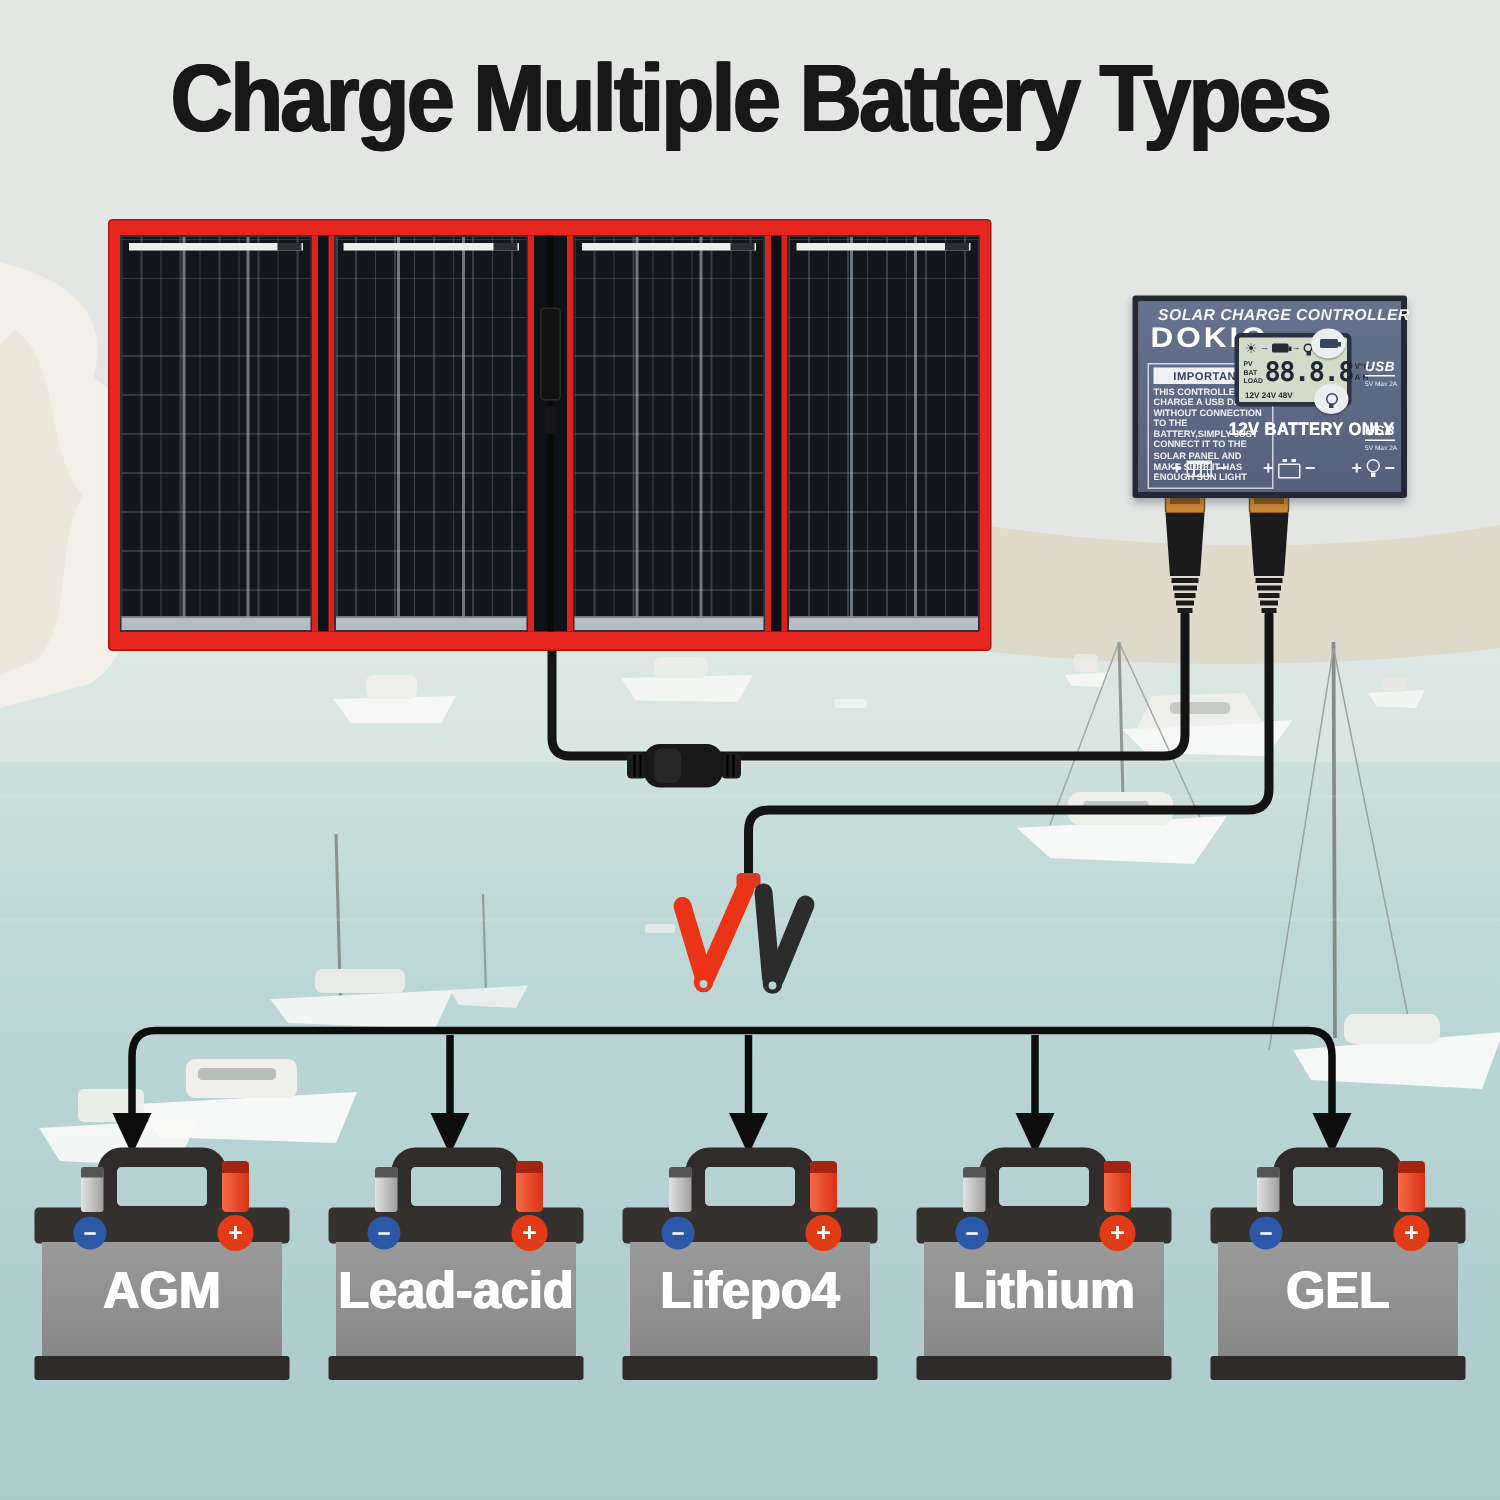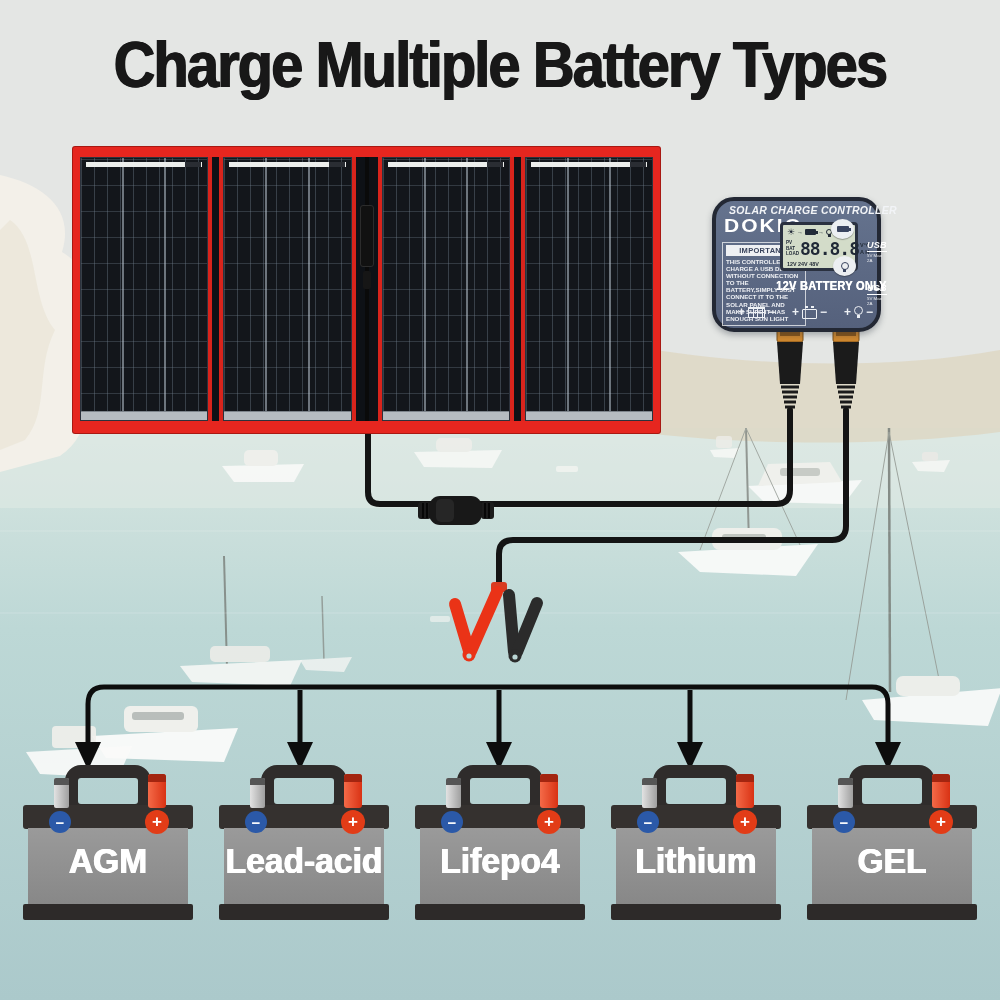--- a/index.html
+++ b/index.html
@@ -25,22 +25,22 @@
   .fold::after{content:"";position:absolute;left:0;right:0;bottom:0;height:8px;background:#b6bcc1;border-top:1px solid #7e858c}
   .strip{position:absolute;top:4px;left:5px;right:5px;height:5px;background:#eceeec}
   .strip-tag{position:absolute;right:1px;top:0;bottom:0;width:16px;background:#2a2d33;display:block}
   .hinge{flex:none;width:15px;background:#0e1116;border-left:4px solid #d8241c;border-right:4px solid #d8241c;position:relative}
   .hinge.wide{width:30px}
   .jwire{position:absolute;left:50%;margin-left:-2px;width:4px;top:0;bottom:0;background:#0a0a0a;display:block}
   .jbox{position:absolute;left:50%;margin-left:-7px;width:14px;top:48px;height:62px;background:#111;border:1px solid #2c2c2c;border-radius:3px;display:block}
   .jbox2{position:absolute;left:50%;margin-left:-4px;width:8px;top:114px;height:18px;background:#161616;border-radius:2px;display:block}
 
   
-  .controller{position:absolute;left:712px;top:197px;width:169px;height:135px;z-index:2;
-    background:linear-gradient(#65738e,#55617c);border:4px solid #232834;border-radius:22px;
+  .controller{position:absolute;left:755px;top:197px;width:183px;height:135px;z-index:2;
+    background:linear-gradient(#65738e,#55617c);border:4px solid #232834;border-radius:2px;
     box-shadow:0 3px 6px rgba(40,50,60,.35)}
   .ctl-header{position:absolute;left:13px;top:3px;font-size:10.5px;font-weight:bold;font-style:italic;
     color:#f2f4f7;letter-spacing:.3px;white-space:nowrap}
   .dokio{position:absolute;left:8px;top:14px;font-size:21px;font-weight:bold;letter-spacing:2px;color:#fff;transform:scaleY(.9);transform-origin:left top}
   .important-box{position:absolute;left:6px;top:41px;width:84px;border:1px solid rgba(255,255,255,.7);padding:2px 3px 3px}
   .important-label{background:#eef0f3;color:#39435c;font-size:7.5px;font-weight:bold;text-align:center;padding:1px 0;letter-spacing:.3px}
   .important-text{margin-top:2px;font-size:6.2px;line-height:7.1px;font-weight:bold;color:#eef0f4}
   .lcd{position:absolute;left:64px;top:21px;width:78px;height:49px;background:#d3dcc9;border:3px solid #2a3140;border-radius:4px}
   .lcd-icons{position:absolute;top:1px;left:4px;right:3px;height:12px;display:flex;align-items:center;gap:2px;color:#222b38}
   .sun{font-size:9px;line-height:9px}

